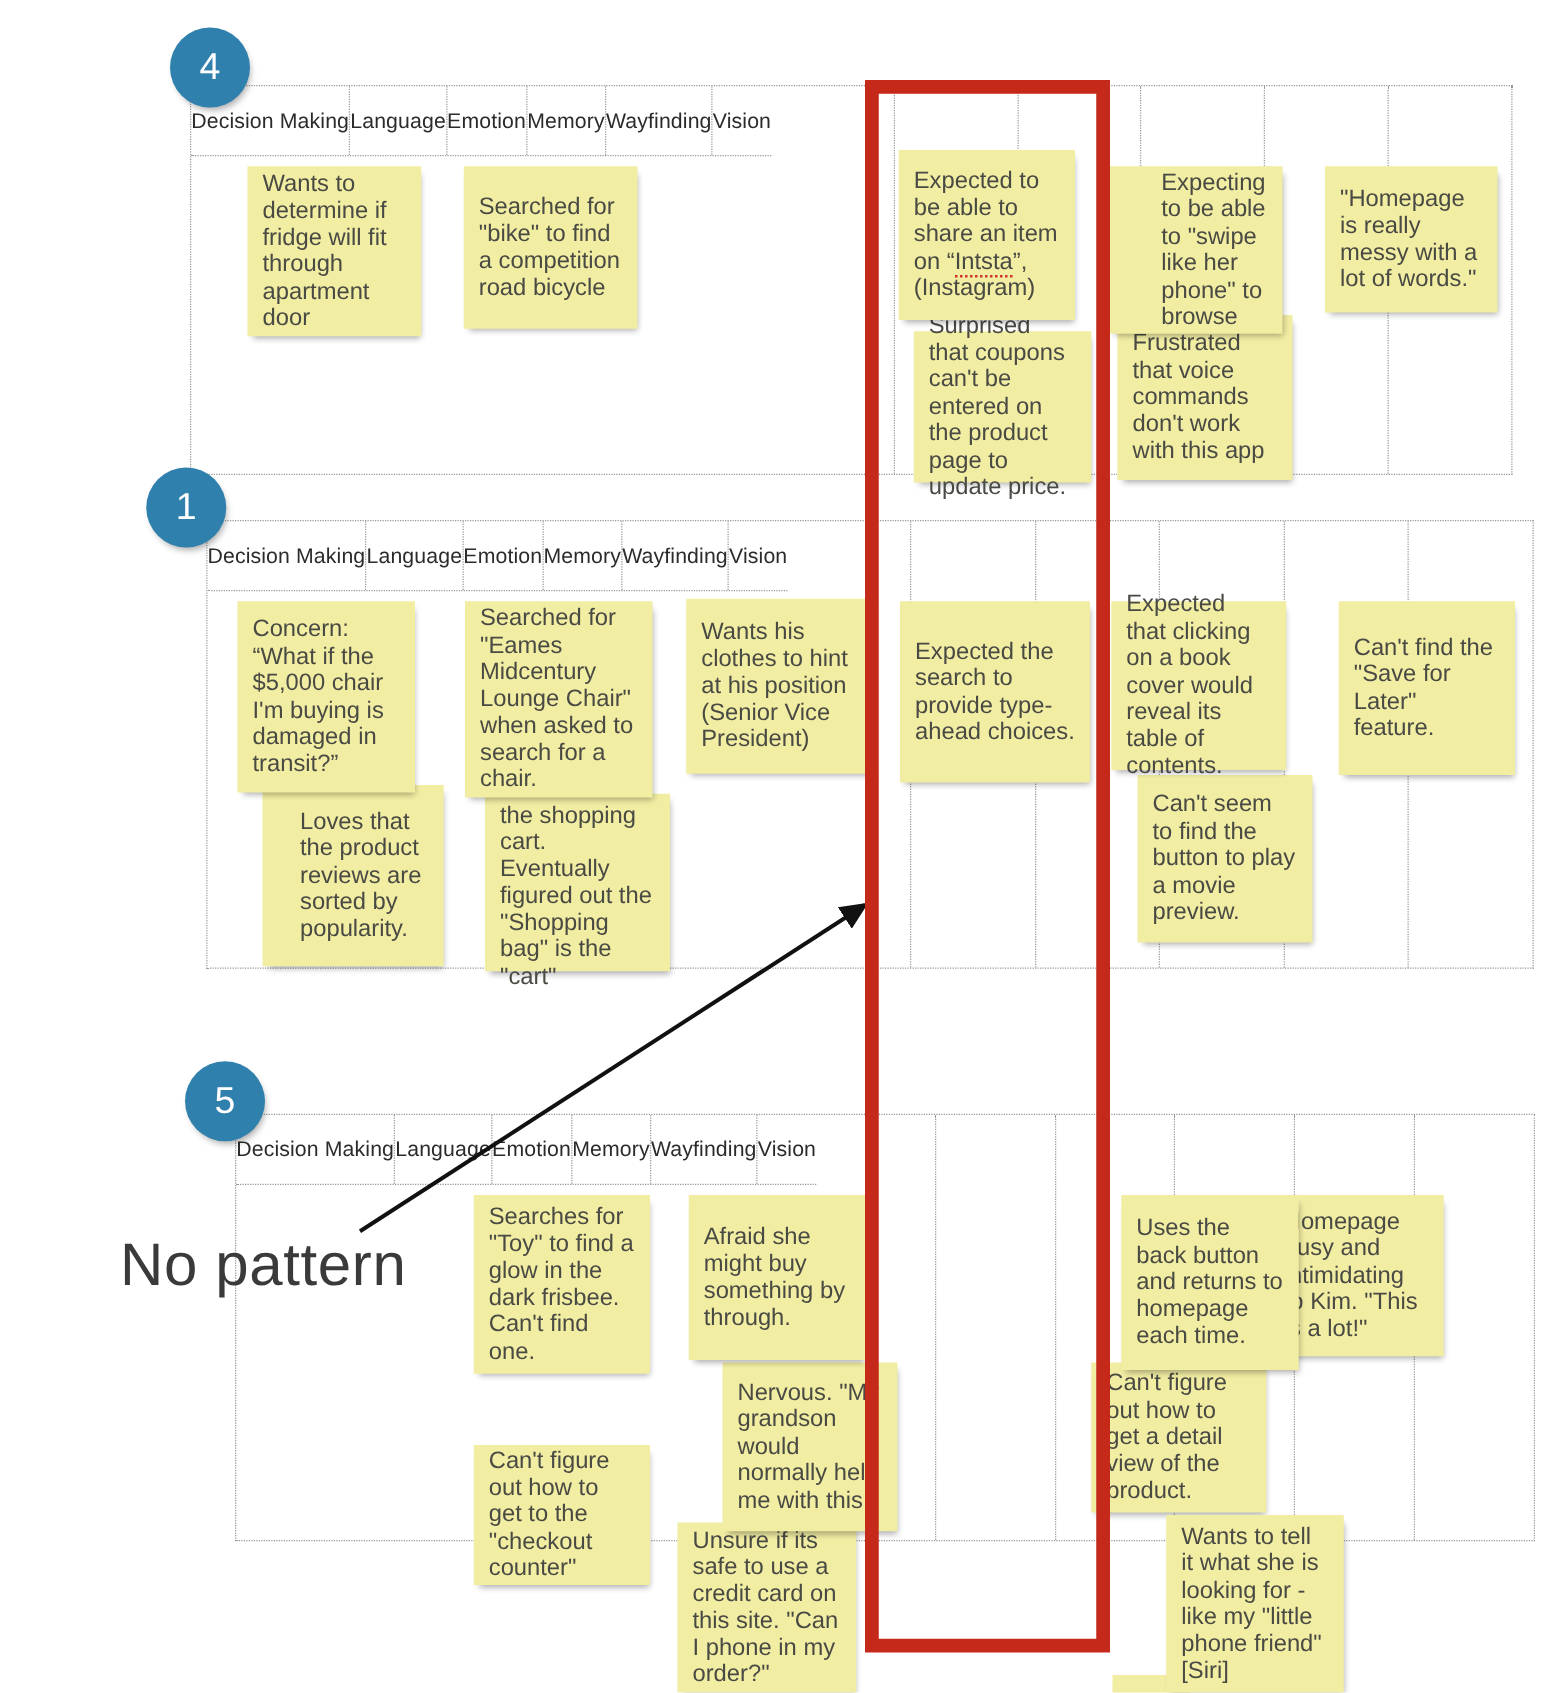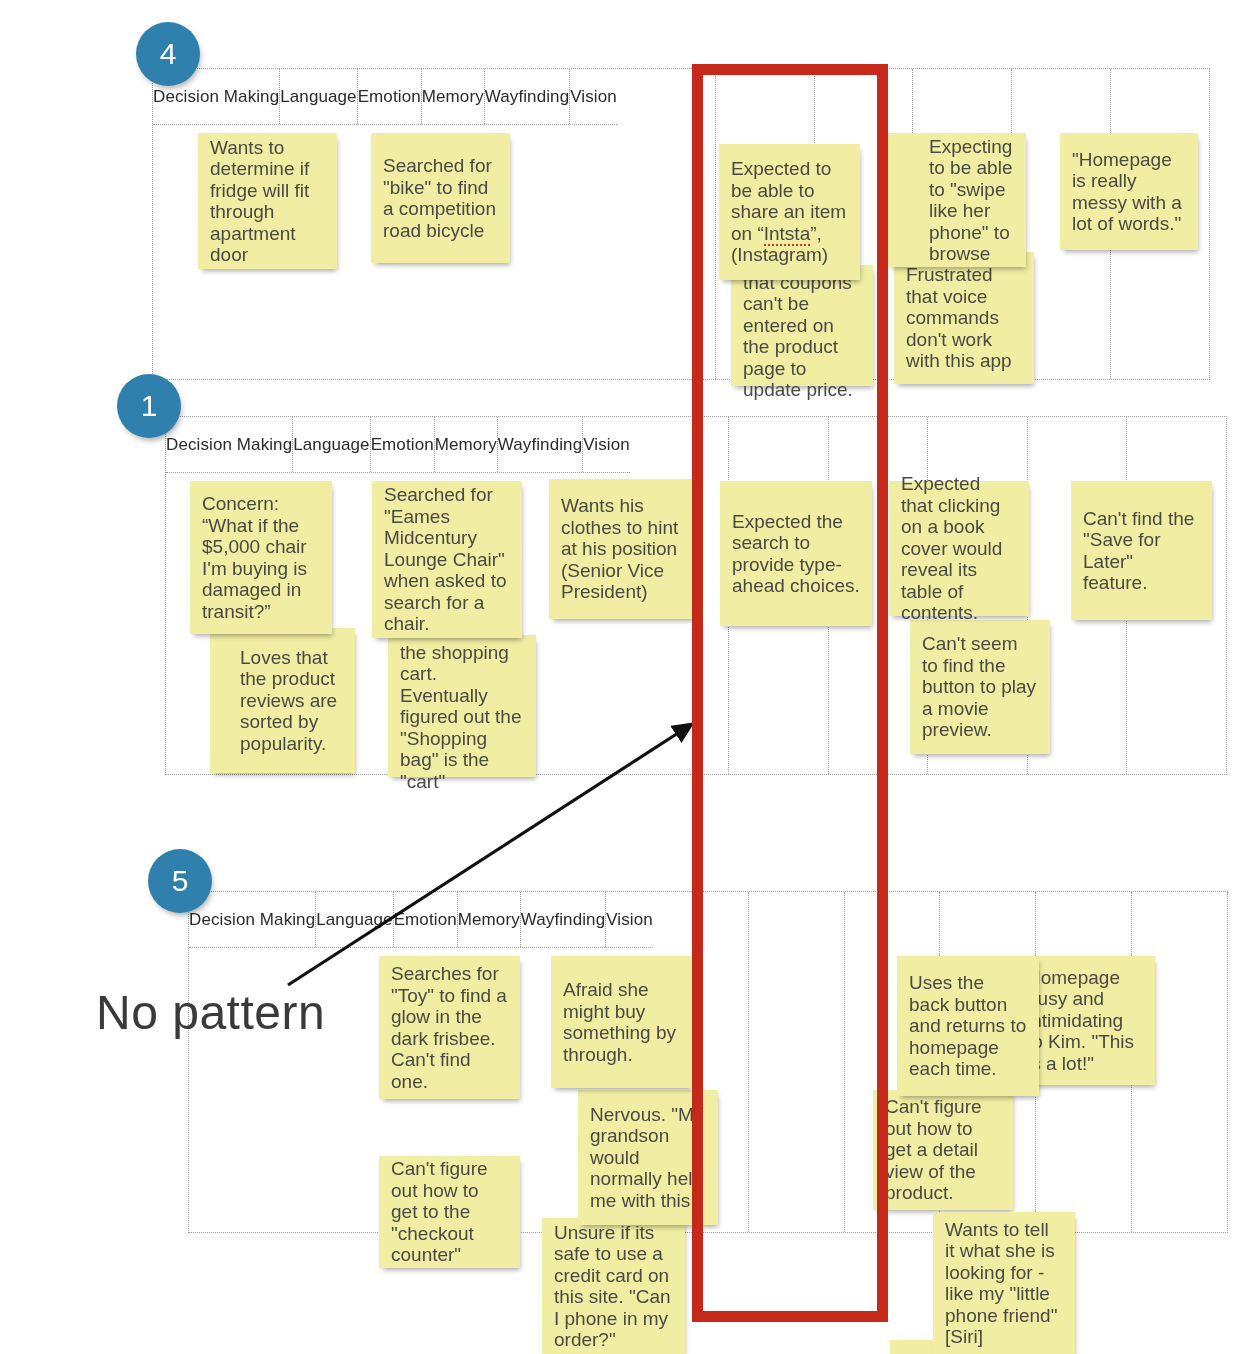--- a/index.html
+++ b/index.html
@@ -148,21 +148,21 @@
     <div class="cell"></div>
   </div>
 </div>
 
 <div class="note" style="left:198px; top:133px; width:139px; height:136px;">
   <span>Wants to determine if fridge will fit through apartment door</span>
 </div>
 <div class="note" style="left:371px; top:133px; width:139px; height:130px;">
   <span>Searched for "bike" to find a competition road bicycle</span>
 </div>
-<div class="note" style="left:719px; top:144px; width:141px; height:136px; z-index:5;">
+<div class="note" style="left:719px; top:120px; width:141px; height:136px; z-index:5;">
   <span>Expected to be able to share an item on “<span class="misspell">Intsta</span>”, (Instagram)</span>
 </div>
 <div class="note" style="left:731px; top:265px; width:142px; height:121px; z-index:3;">
   <span>Surprised that coupons can't be entered on the product page to update price.</span>
 </div>
 <div class="note" style="left:888px; top:133px; width:138px; height:134px; z-index:5;padding-left:41px;">
   <span>Expecting to be able to "swipe like her phone" to browse</span>
 </div>
 <div class="note" style="left:894px; top:252px; width:140px; height:132px; z-index:3;">
   <span>Frustrated that voice commands don't work with this app</span>

